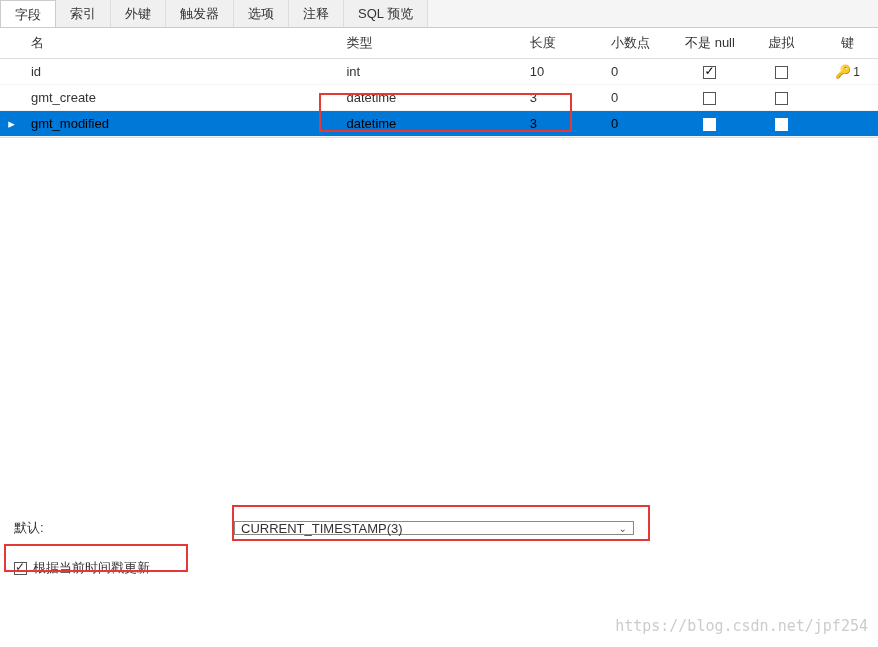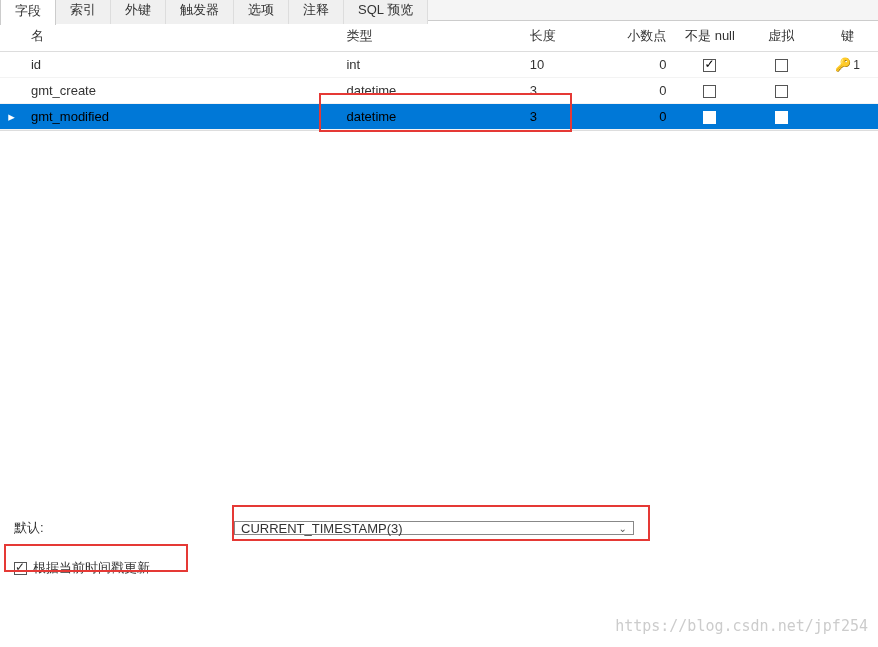--- a/index.html
+++ b/index.html
@@ -1,33 +1,33 @@
 <!DOCTYPE html>
 <html><head>
 <meta charset="utf-8">
 <style>
 * { box-sizing: border-box; margin: 0; padding: 0; }
 body { font-family: "Microsoft YaHei", Arial, sans-serif; font-size: 13px; color: #333; background: #fff; width: 878px; height: 647px; overflow: hidden; position: relative; }
 
-.tabs { display: flex; border-bottom: 1px solid #ccc; background: #f5f5f5; height: 21px; align-items: center; }
+.tabs { display: flex; border-bottom: 1px solid #ccc; background: #f5f5f5; height: 28px; }
 .tab { padding: 5px 14px; border-right: 1px solid #ddd; cursor: pointer; background: #f0f0f0; }
 .tab.active { background: #fff; border-top: 1px solid #ccc; border-left: 1px solid #ccc; border-right: 1px solid #ccc; position: relative; top: 0px; }
 
 .table-container { border-bottom: 1px solid #ddd; }
 table { width: 100%; border-collapse: collapse; }
 th { text-align: left; font-weight: normal; padding: 6px 8px; border-bottom: 1px solid #ddd; background: #fff; }
 td { padding: 5px 8px; border-bottom: 1px solid #f3f3f3; }
 tr.selected td { background: #0078d7; color: #000000; }
 .row-indicator { width: 14px; text-align: center; color: #333; }
 tr.selected .row-indicator { color: #fff; }
 
 .col-name { width: 310px; }
 .col-type { width: 180px; }
 .col-length { width: 80px; margin-left: 31px; }
-.col-decimal { width: 70px; text-align: right; }
+.col-decimal { width: 70px; }
 .col-notnull { width: 70px; text-align: center; }
 .col-virtual { width: 70px; text-align: center; }
 .col-key { width: 60px; text-align: center; }
 
 th.col-notnull, th.col-virtual, th.col-key { text-align: center; }
 
 .cb { display: inline-block; width: 13px; height: 13px; border: 1px solid #555; background: #fff; position: relative; vertical-align: middle; }
 .cb.checked::after { content: "✓"; position: absolute; top: -3px; left: 0px; font-size: 12px; color: #000; }
 tr.selected .cb { border-color: #fff; }
 

